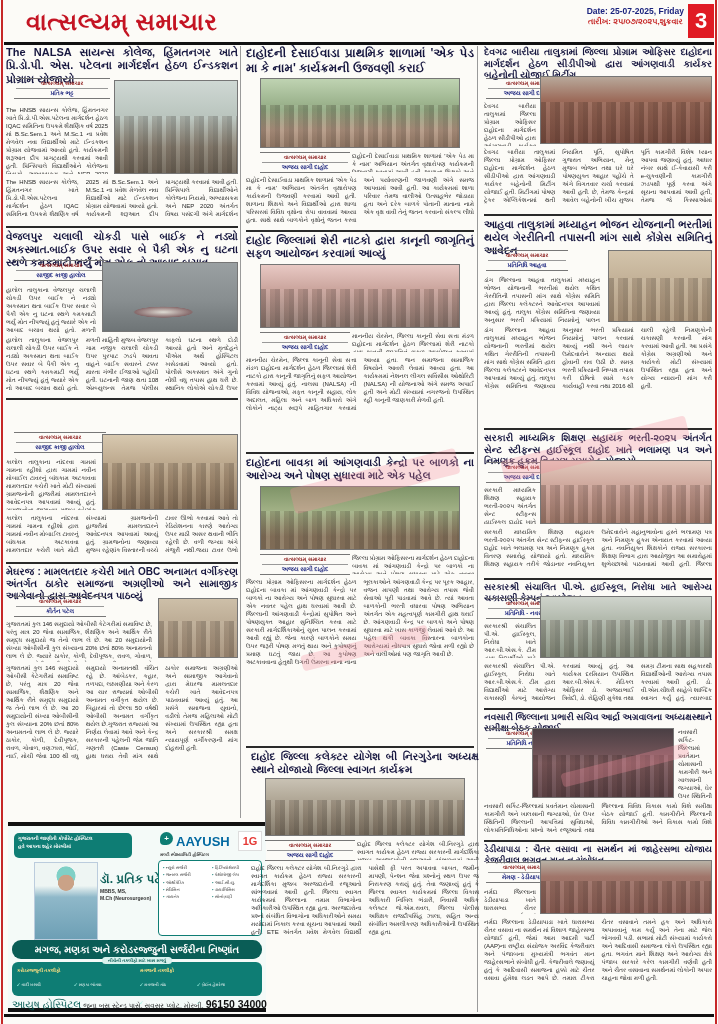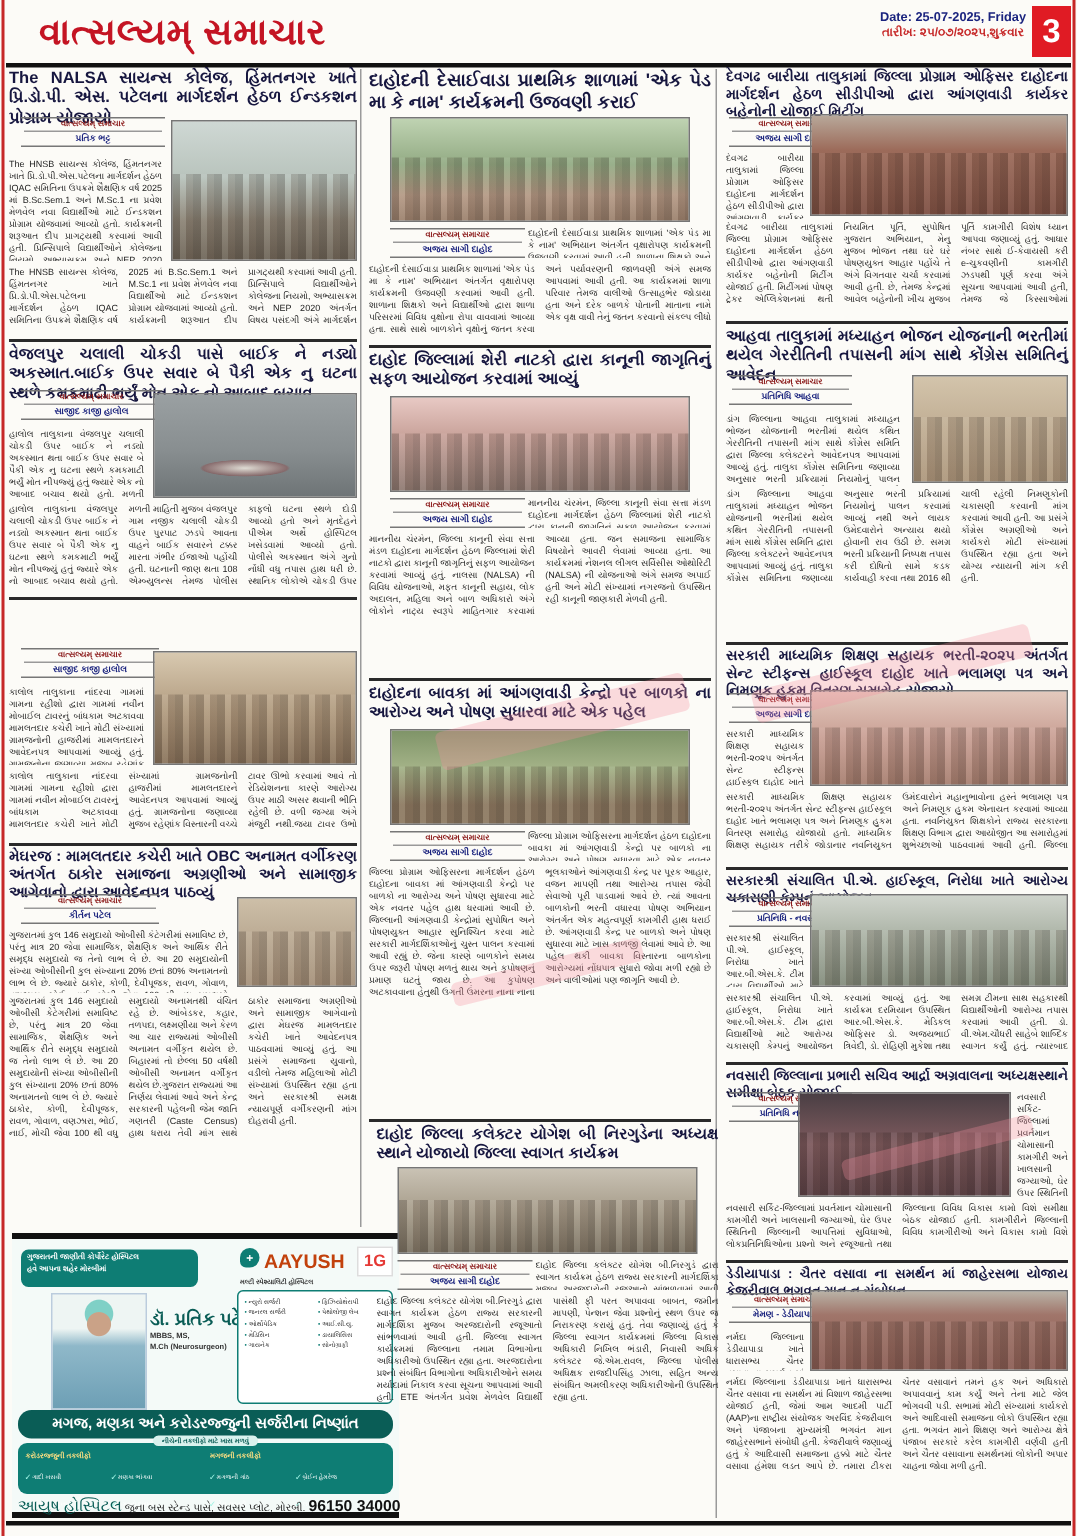--- a/index.html
+++ b/index.html
@@ -43,21 +43,21 @@
   .ph-n{background:linear-gradient(180deg,#b9b2a6,#a0756a 30%,#8c5e55);}
   .wm{position:absolute;background:rgba(244,143,160,.30);transform:rotate(-14deg);border-radius:4px;pointer-events:none;}
   
   .ad{position:absolute;left:8px;top:822px;width:258px;height:190px;background:#f4faf8;
       border-top:4px solid #111;border-bottom:4px solid #111;box-sizing:border-box;}
   .ad-badge{position:absolute;left:6px;top:7px;width:118px;height:25px;background:#0e7d74;border-radius:5px;
       color:#fff;font-size:5px;font-weight:bold;line-height:1.5;padding:2px 4px;box-sizing:border-box;}
   .ad-logo{position:absolute;left:152px;top:6px;display:flex;align-items:flex-start;}
   .leaf{display:inline-block;width:13px;height:13px;background:#0e7d74;border-radius:50% 50% 50% 4px;color:#fff;
         font-size:8px;font-weight:bold;text-align:center;line-height:13px;margin-right:3px;}
-  .aayush{font-size:13px;font-weight:bold;color:#c2410c;line-height:1;}
+  .aayush{font-size:13px;font-weight:bold;color:#0369a1;line-height:1;}
   .hospitals{font-size:4.5px;letter-spacing:2px;color:#444;font-weight:bold;}
   .badge1g{position:absolute;right:4px;top:5px;width:22px;height:18px;background:#fff;border:1px solid #ddd;
         color:#e53935;font-size:11px;font-weight:bold;text-align:center;line-height:18px;}
   .ad-sub{position:absolute;left:152px;top:26px;font-size:4.5px;font-weight:bold;color:#333;}
   .ad-card{position:absolute;left:150px;top:34px;width:104px;height:76px;background:#fff;border:1px solid #0e7d74;
         border-radius:4px;padding:3px 4px;box-sizing:border-box;column-count:2;column-gap:4px;}
   .ad-card .li{display:block;font-size:4.3px;color:#222;line-height:1.7;white-space:nowrap;overflow:hidden;}
   .ad-card .li::before{content:"• ";color:#0e7d74;font-weight:bold;}
   .ph-doc{position:absolute;left:26px;top:36px;width:62px;height:76px;border:1px solid #bcd;
         background:radial-gradient(circle at 50% 26%,#caa287 12%,transparent 13%),

